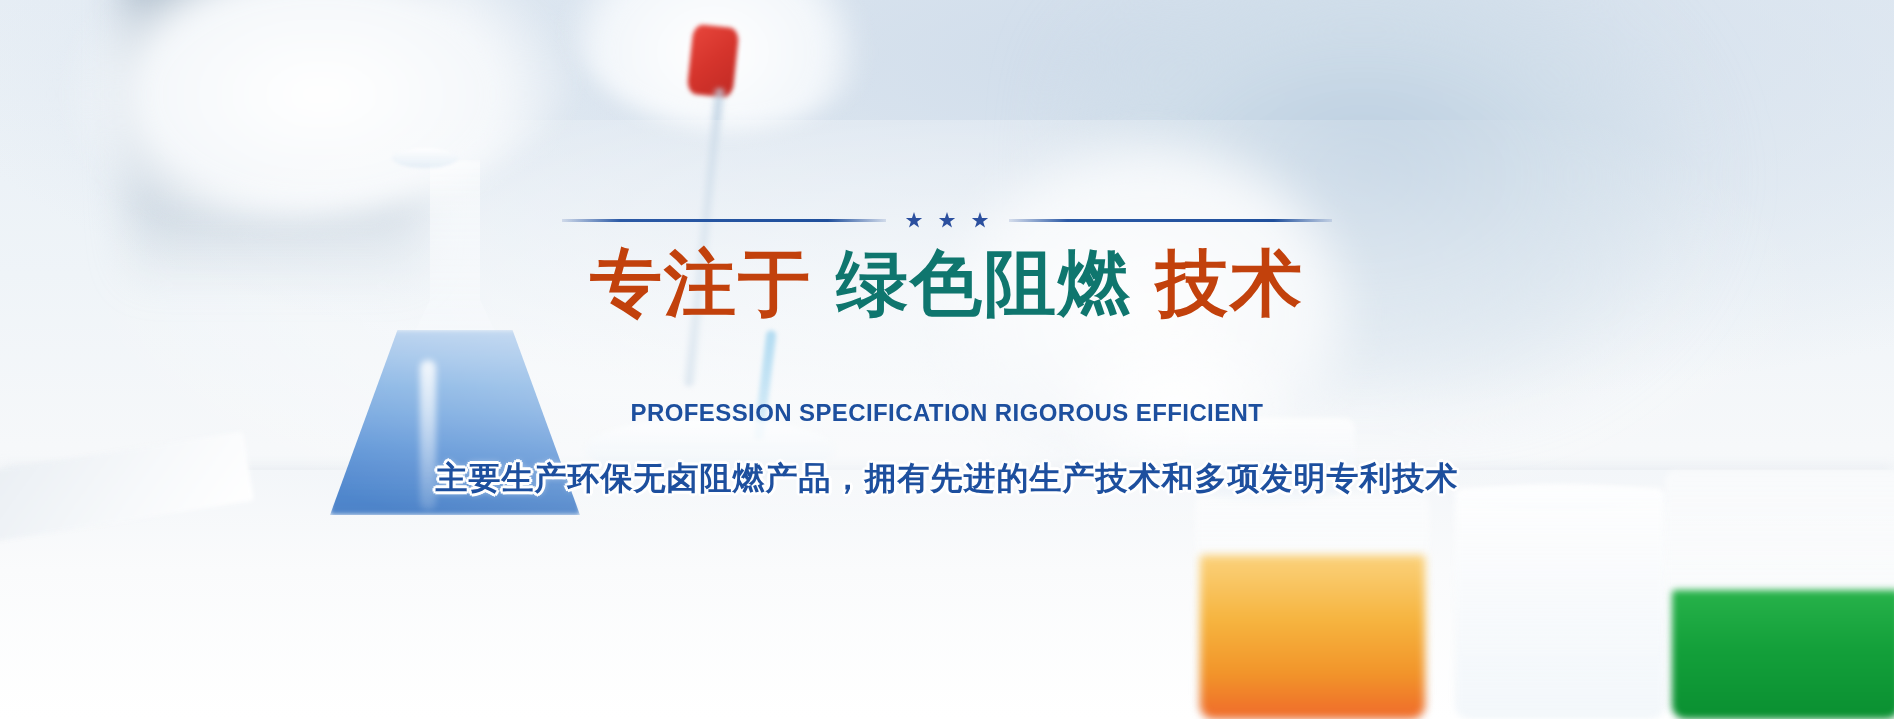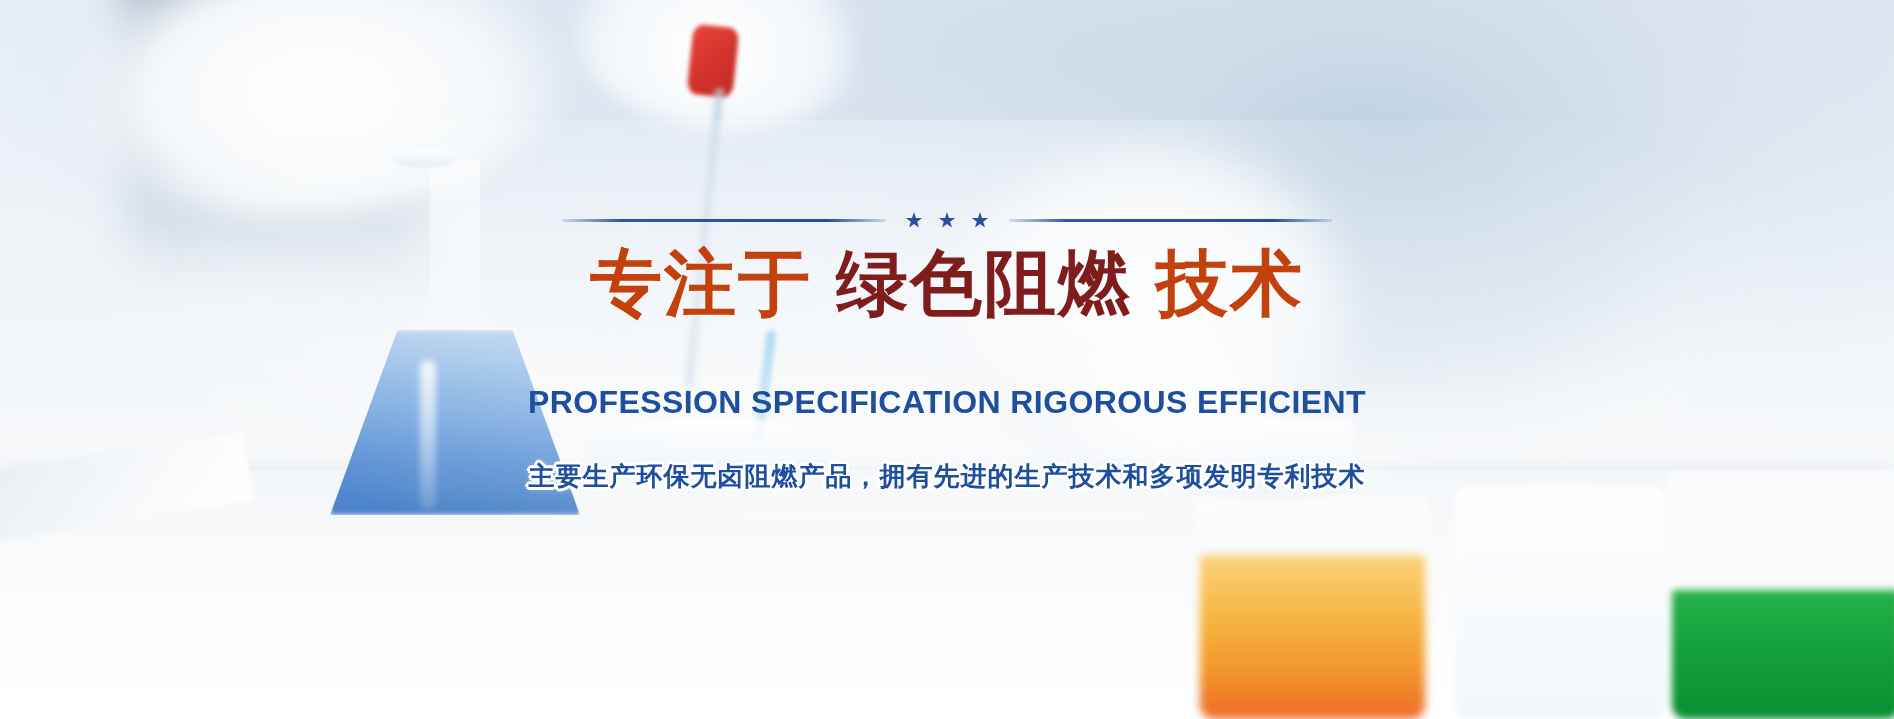--- a/index.html
+++ b/index.html
@@ -181,34 +181,34 @@
     clip-path:polygon(50% 0%,61.8% 35%,98% 35%,68.8% 57%,79.4% 91%,50% 70%,20.6% 91%,31.2% 57%,2% 35%,38.2% 35%);
   }
 
   .headline{
     margin-top:16px;
     font-family:"Liberation Sans","DejaVu Sans",sans-serif;
     font-size:72px;font-weight:700;line-height:1.06;
     letter-spacing:2px;white-space:nowrap;
   }
   .hl-blue{color:#c2410c;}
-  .hl-green{color:#7f1d1d;}
+  .hl-green{color:#0f766e;}
   .hl-gap{display:inline-block;width:24px;}
 
   .eyebrow-en{
-    margin-top:14px;
+    margin-top:29px;
     font-family:"Liberation Sans","DejaVu Sans",sans-serif;
-    font-size:32px;font-weight:700;letter-spacing:.4px;
+    font-size:24px;font-weight:700;letter-spacing:.4px;
     color:#1d4f9e;white-space:nowrap;
   }
 
   .tagline{
-    margin-top:38px;
+    margin-top:30px;
     font-family:"Liberation Sans","DejaVu Sans",sans-serif;
-    font-size:26px;font-weight:700;letter-spacing:1px;
+    font-size:32px;font-weight:700;letter-spacing:1px;
     color:#1d4f9e;white-space:nowrap;
     text-shadow:
       -2px -2px 0 #fff, 2px -2px 0 #fff, -2px 2px 0 #fff, 2px 2px 0 #fff,
       -3px 0 0 #fff, 3px 0 0 #fff, 0 -3px 0 #fff, 0 3px 0 #fff,
       0 0 7px rgba(255,255,255,.95);
   }
 </style>
 </head>
 <body>
 

